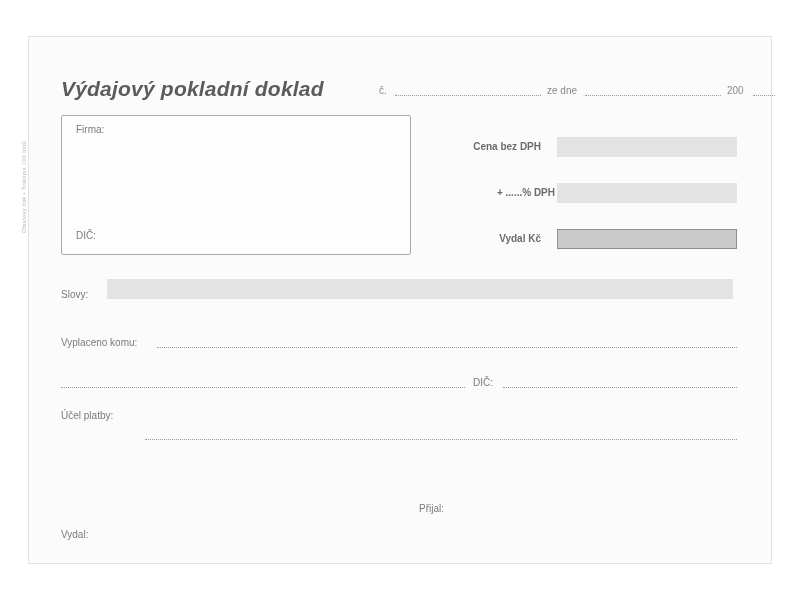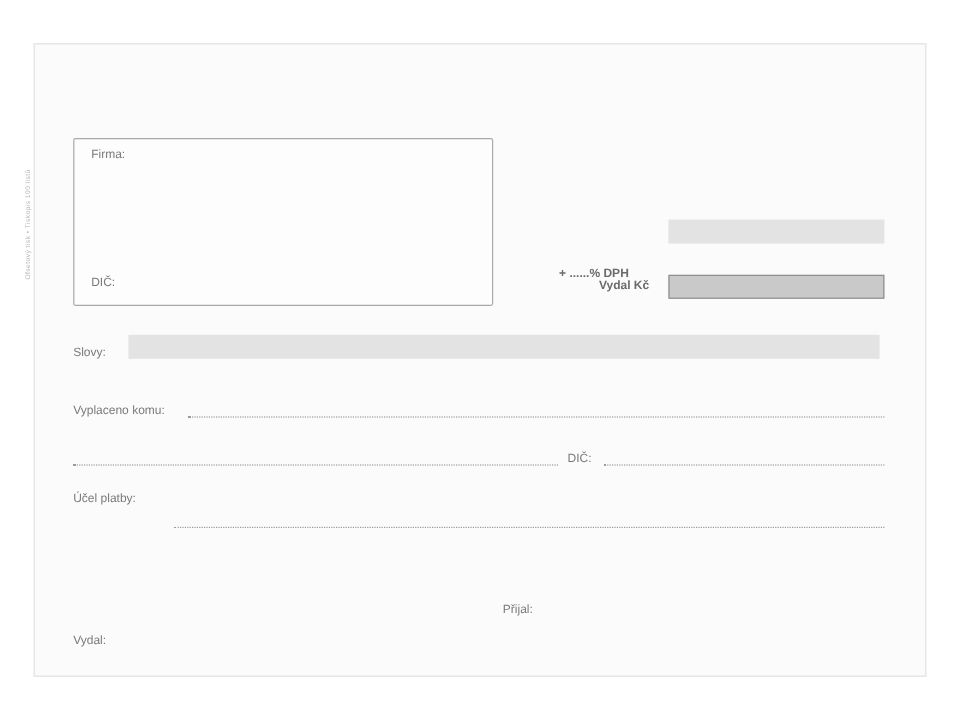--- a/index.html
+++ b/index.html
@@ -262,31 +262,44 @@
   }
 </style>
 </head>
 <body>
 
 <div id="page">
 
   <div class="sheet">
     <div class="form">
 
+      <div class="title-row">
+        <span class="doc-title">Výdajový pokladní doklad</span>
+        <span class="title-cislo">č.</span>
+        <span class="dots-a"></span>
+        <span class="title-zedne">ze dne</span>
+        <span class="dots-b"></span>
+        <span class="title-year">200</span>
+        <span class="dots-c"></span>
+      </div>
 
       <div class="vertical-note">Ofsetový tisk • Tiskopis 100 listů</div>
 
       <div class="firma-box">
         <span class="firma-label">Firma:</span>
         <span class="dic-label">DIČ:</span>
       </div>
 
+      <div class="amount-row" style="left:400px; top:100px; width:308px;">
+        <span class="amount-label" style="right:196px;">Cena bez DPH</span>
+        <span class="amount-field" style="left:128px; width:180px;"></span>
+      </div>
 
       <div class="amount-row" style="left:400px; top:146px; width:308px;">
-        <span class="amount-label" style="right:213px;margin-top:36px;">+ ......% DPH</span>
+        <span class="amount-label" style="right:182px;">+ ......% DPH</span>
         <span class="amount-field" style="left:128px; width:180px;"></span>
       </div>
 
       <div class="amount-row" style="left:400px; top:192px; width:308px;">
         <span class="amount-label" style="right:196px;">Vydal Kč</span>
         <span class="amount-field total" style="left:128px; width:180px;"></span>
       </div>
 
       <span class="slovy-field"></span>
       <span class="slovy-label">Slovy:</span>

